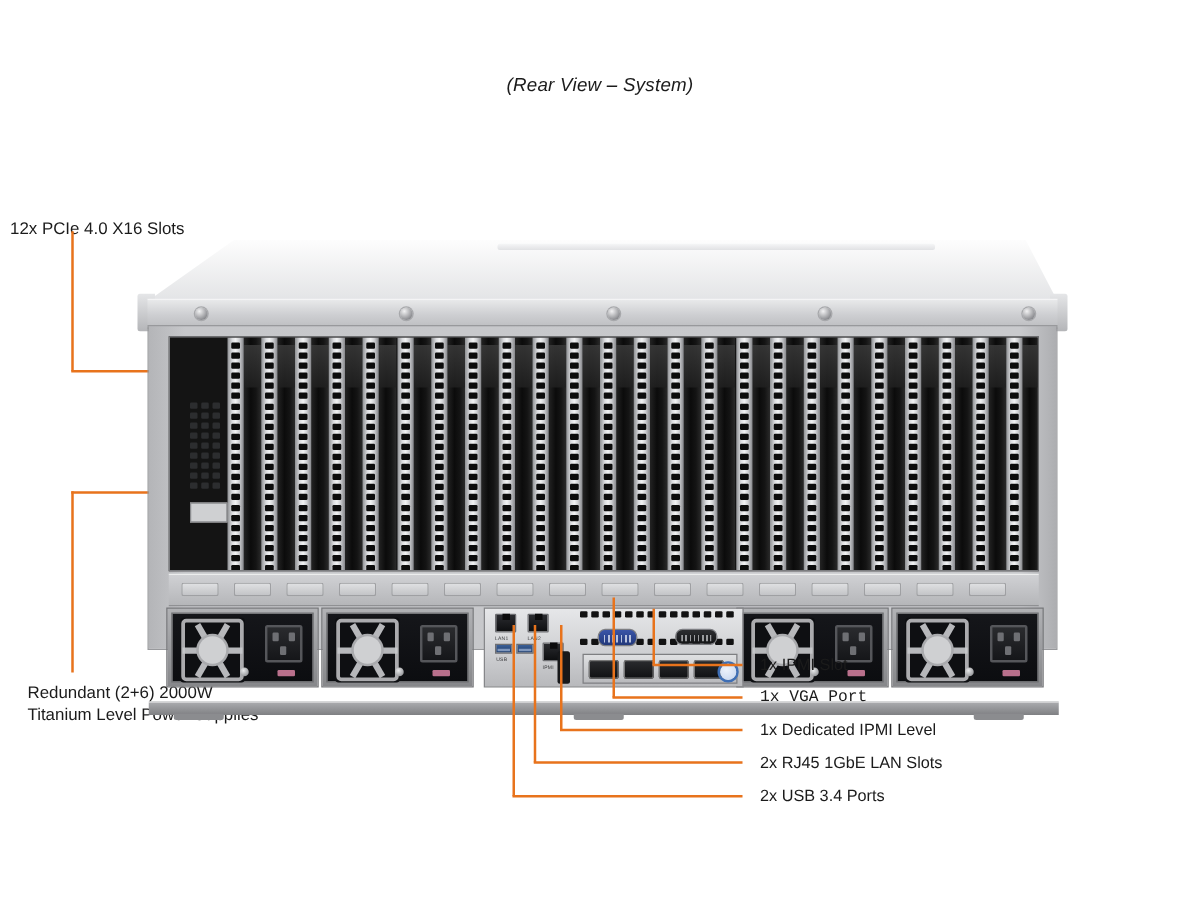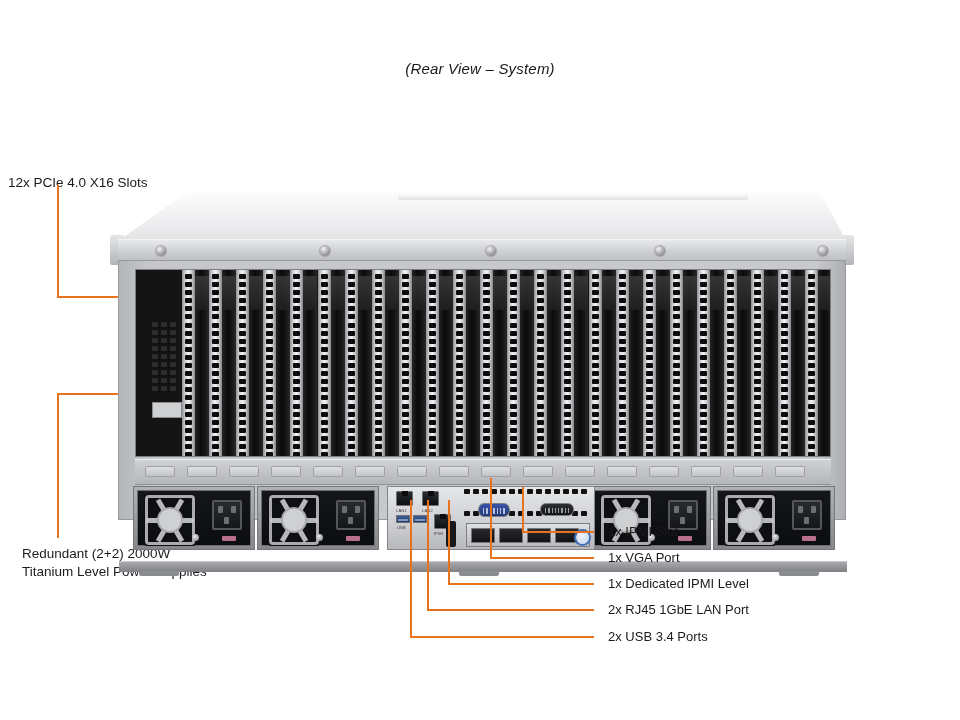--- a/index.html
+++ b/index.html
@@ -204,21 +204,21 @@
   <div class="dot" style="left:405px;top:292px;"></div>
   <div class="dot" style="left:466px;top:292px;"></div>
   <div class="dot" style="left:527px;top:292px;"></div>
   <div class="dot" style="left:588px;top:292px;"></div>
   <div class="dot" style="left:649px;top:292px;"></div>
   <div class="dot" style="left:710px;top:292px;"></div>
   <div class="dot" style="left:771px;top:292px;"></div>
   <div class="dot" style="left:832px;top:292px;"></div>
 
   <div class="lbl" id="lbl-psu">
-    <span>Redundant (2+2) 2000W</span><br>
+    <span>Redundant (2+6) 2000W</span><br>
     <span>Titanium Level Power Supplies</span>
   </div>
   <div class="ln lnv" style="left:57px;top:393px;height:145px;"></div>
   <div class="ln lnh" style="left:57px;top:393px;width:700px;"></div>
   <div class="ln lnv" style="left:178px;top:393px;height:92px;"></div>
   <div class="ln lnv" style="left:300px;top:393px;height:92px;"></div>
   <div class="ln lnv" style="left:635px;top:393px;height:92px;"></div>
   <div class="ln lnv" style="left:757px;top:393px;height:92px;"></div>
   <div class="dot" style="left:175px;top:481px;"></div>
   <div class="dot" style="left:297px;top:481px;"></div>
@@ -1115,18 +1115,18 @@
   <div class="ln lnv" style="left:448px;top:500px;height:84px;"></div>
   <div class="ln lnh" style="left:448px;top:583px;width:146px;"></div>
 
   <div class="ln lnv" style="left:427px;top:500px;height:110px;"></div>
   <div class="ln lnh" style="left:427px;top:609px;width:167px;"></div>
 
   <div class="ln lnv" style="left:410px;top:500px;height:137px;"></div>
   <div class="ln lnh" style="left:410px;top:636px;width:184px;"></div>
 
   <div class="callout-lbl" style="left:608px;top:524px;">1x IPMI Slot</div>
-  <div class="callout-lbl" style="left:608px;top:550px;">1x VGA Port</div>
+  <div class="callout-lbl" style="left:608px;top:550px;font-family:Liberation Mono, monospace;">1x VGA Port</div>
   <div class="callout-lbl" style="left:608px;top:576px;">1x Dedicated IPMI Level</div>
-  <div class="callout-lbl" style="left:608px;top:602px;">2x RJ45  1GbE LAN Port</div>
+  <div class="callout-lbl" style="left:608px;top:602px;">2x RJ45  1GbE LAN Slots</div>
   <div class="callout-lbl" style="left:608px;top:629px;">2x USB 3.4 Ports</div>
 
 </div>
 
 </body></html>

